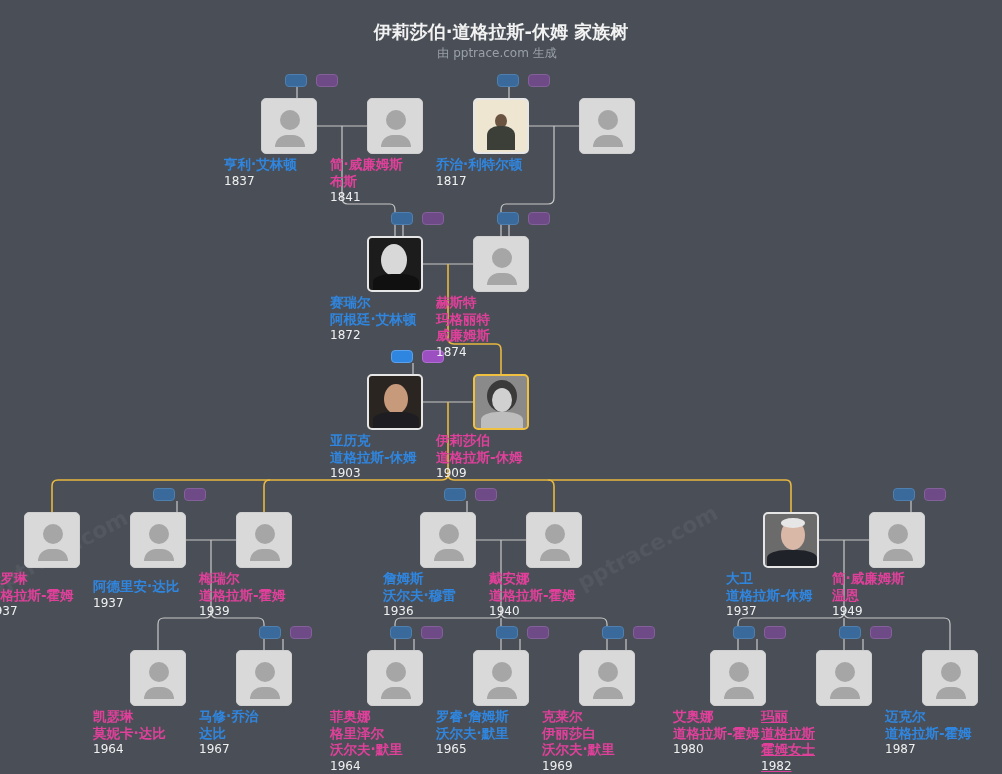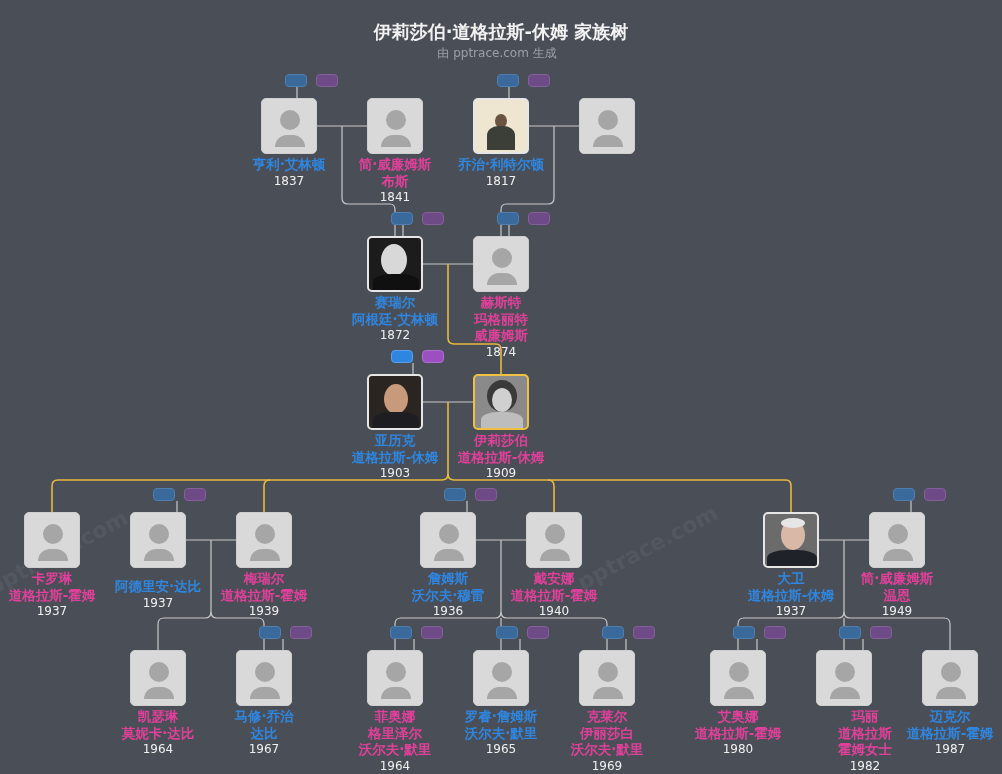--- a/index.html
+++ b/index.html
@@ -10,21 +10,21 @@
   .card{position:absolute;width:56px;height:56px;border-radius:5px;background:#d9d9d9;box-sizing:border-box;border:1px solid #cfcfcf;overflow:hidden;cursor:pointer;}
   .card.focus{border:2px solid #f0c040;}
   .card .head{position:absolute;left:18px;top:11px;width:20px;height:20px;border-radius:50%;background:#a6a6a6;}
   .card .body{position:absolute;left:13px;top:36px;width:30px;height:12px;border-radius:15px 15px 0 0;background:#a6a6a6;}
   .card.photo{background:#2a2a2a;border:2px solid #e6e6e6;}
   .card.photo.sepia{background:#efe6d2;}
   .card.photo.gray{background:#6b6b6b;}
   .card.photo.focus{border-color:#f0c040;background:#8a8a8a;}
   .ph-head{position:absolute;border-radius:50%;}
   .ph-body{position:absolute;border-radius:40% 40% 0 0;}
-  .label{position:absolute;width:130px;text-align:center;font-size:13.5px;line-height:16.5px;font-weight:bold;}
+  .label{position:absolute;width:130px;text-align:left;font-size:13.5px;line-height:16.5px;font-weight:bold;}
   .label .n{display:block;}
   .label .y{display:block;color:#f0f0f0;font-weight:normal;font-size:12px;}
   .m{color:#2f86e0;}
   .f{color:#e0409a;}
   .pill{position:absolute;width:22px;height:13px;border-radius:4px;box-sizing:border-box;}
   .pill.b{background:#3a6a9c;border:1px solid #4f7fae;}
   .pill.p{background:#6e4a86;border:1px solid #83609a;}
   .pill.b.on{background:#2f86e0;border-color:#5aa0ea;}
   .pill.p.on{background:#9b4fc0;border-color:#b06fd0;}
   .watermark{position:absolute;color:rgba(255,255,255,0.05);font-size:22px;transform:rotate(-28deg);font-weight:bold;}
@@ -352,21 +352,21 @@
 <div class="label f" style="left:673px;top:708px;">
   <span class="n">艾奥娜</span>
   <span class="n">道格拉斯-霍姆</span>
   <span class="y">1980</span>
 </div>
 
 <div class="card" style="left:816px;top:650px;">
   <div class="head"></div>
     <div class="body"></div>
 </div>
-<div class="label f" style="left:800px;top:708px;">
+<div class="label f" style="left:761px;top:708px;text-decoration:underline;">
   <span class="n">玛丽</span>
   <span class="n">道格拉斯</span>
   <span class="n">霍姆女士</span>
   <span class="y">1982</span>
 </div>
 
 <div class="card" style="left:922px;top:650px;">
   <div class="head"></div>
     <div class="body"></div>
 </div>

